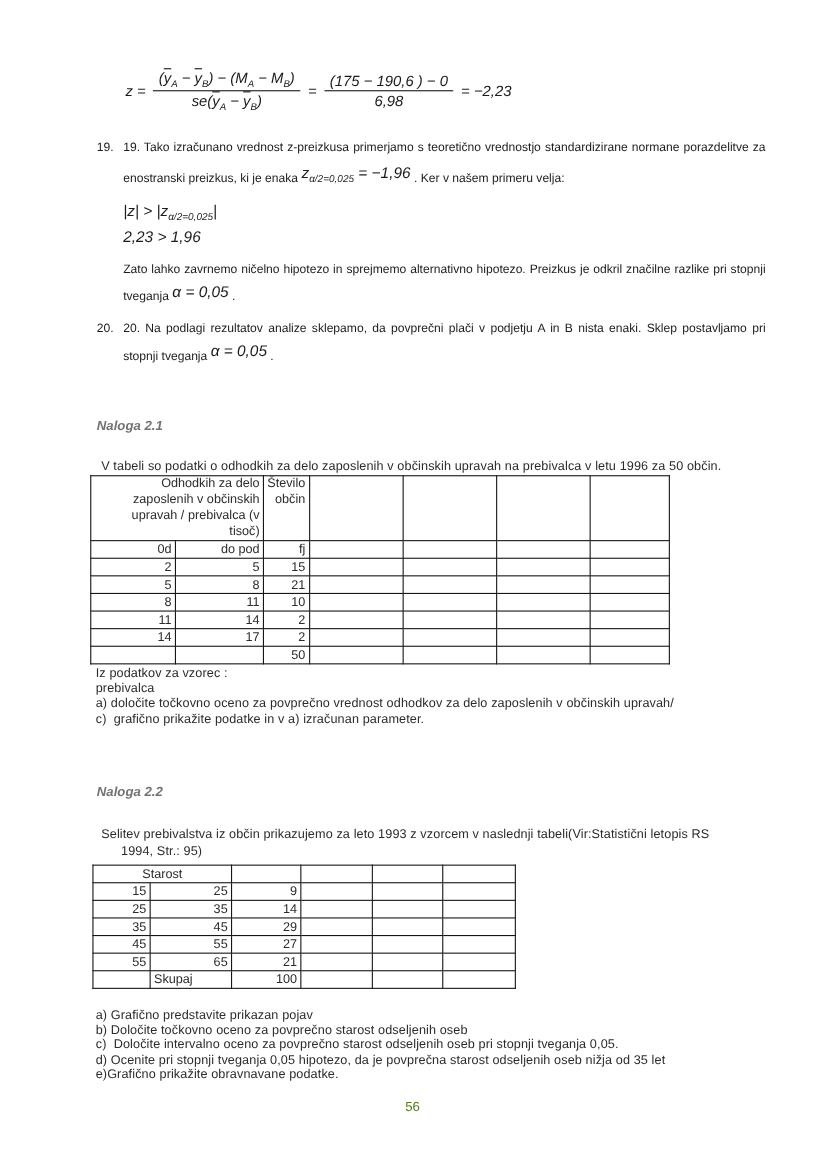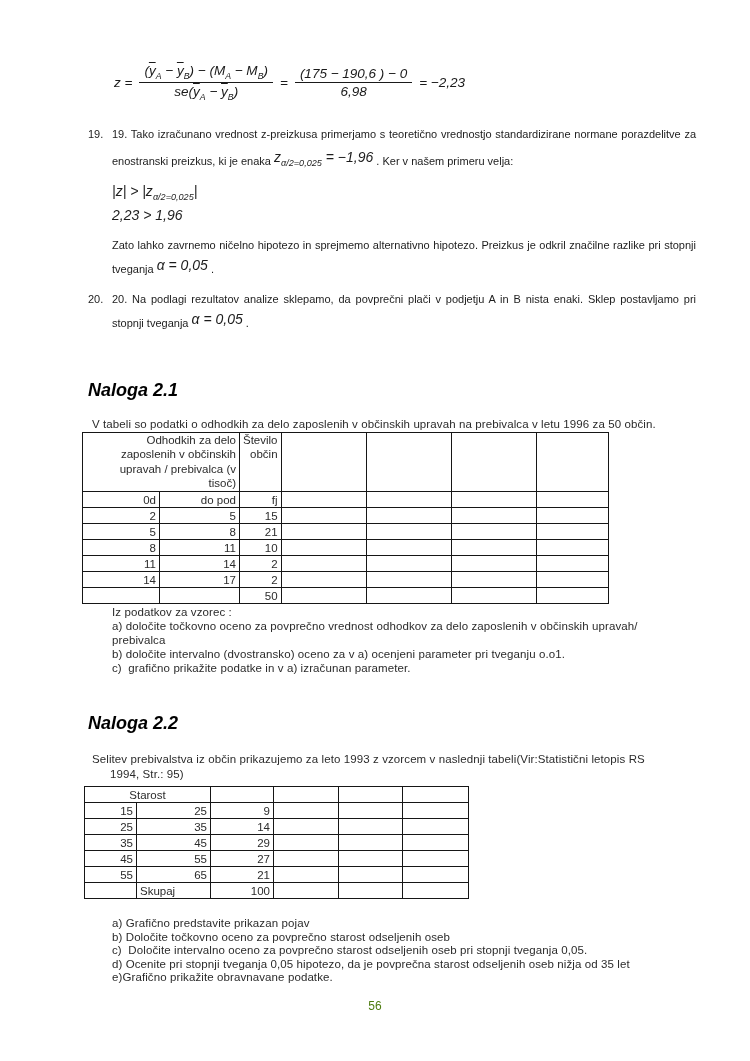--- a/index.html
+++ b/index.html
@@ -4,21 +4,21 @@
 <style>
   html,body { margin:0; padding:0; background:#e8e8e8; }
   .page {
     position:relative; width:750px; height:1061px; margin:0 auto;
     background:#ffffff; overflow:hidden;
     font-family:"Liberation Sans", sans-serif; color:#1c1c1c;
   }
   .abs { position:absolute; }
   .just { text-align:justify; }
   .nowrap { white-space:nowrap; }
-  .keep-ws { white-space:pre-wrap;margin-left:25px; }
+  .keep-ws { white-space:pre-wrap; }
 
   
   .math { font-style:italic; color:#1a1a1a; }
   .formula-main { position:absolute; display:flex; align-items:center; gap:7px; font-size:13.5px; }
   .frac { display:inline-block; text-align:center; }
   .frac .num, .frac .den { display:block; padding:1px 5px; white-space:nowrap; }
   .frac .den { border-top:1.3px solid #1a1a1a; }
   sub { font-size:65%; }
   .bar { text-decoration:overline; }
   .md { font-size:14px; font-style:italic; white-space:nowrap; }
@@ -26,21 +26,21 @@
 
   
   .list-item { display:flex; font-size:11px; }
   .lh26 { line-height:26px; }
   .lh23 { line-height:23px; }
   .list-num { width:24px; flex:none; }
   .list-body { flex:1; }
   .para { font-size:11px; }
 
   
-  .naloga { font-weight:bold; font-style:italic; font-size:18px; color:#000000; }
+  .naloga { font-weight:bold; font-style:italic; font-size:12px; color:#737373; }
 
   
   .gothic { font-size:11.5px; color:#2b2b2b; letter-spacing:0.1px; }
 
   
   .dtable { border-collapse:collapse; table-layout:fixed; font-size:11.5px; color:#2b2b2b; }
   .dtable td { border:1px solid #161616; padding:0 3px; height:15px; line-height:14px; overflow:hidden; }
   .dtable .top { vertical-align:top; }
   .r { text-align:right; }
   .l { text-align:left; }
@@ -186,23 +186,22 @@
         <td></td>
           <td></td>
         <td></td>
           <td></td>
       </tr>
     </tbody>
   </table>
 
   <div class="gothic abs" style="left:87px; top:606px; line-height:13.9px;">
     <div class="keep-ws nowrap">Iz podatkov za vzorec :</div>
+    <div class="keep-ws nowrap">prebivalca</div>
     <div class="keep-ws nowrap">a) določite točkovno oceno za povprečno vrednost odhodkov za delo zaposlenih v občinskih upravah/</div>
-    <div class="keep-ws nowrap">prebivalca</div>
-    <div class="keep-ws nowrap">b) določite intervalno (dvostransko) oceno za v a) ocenjeni parameter pri tveganju o.o1.</div>
     <div class="keep-ws nowrap">c)  grafično prikažite podatke in v a) izračunan parameter.</div>
   </div>
 
   <div class="naloga abs" style="left:88px; top:713px;">Naloga 2.2</div>
   <div class="gothic abs" style="left:92px; top:752px; line-height:14.6px;">
     <div class="nowrap">Selitev prebivalstva iz občin prikazujemo za leto 1993 z vzorcem v naslednji tabeli(Vir:Statistični letopis RS</div>
     <div class="nowrap" style="margin-left:18px;">1994, Str.: 95)</div>
   </div>
 
   <table class="dtable abs" style="left:84px; top:786px;">

